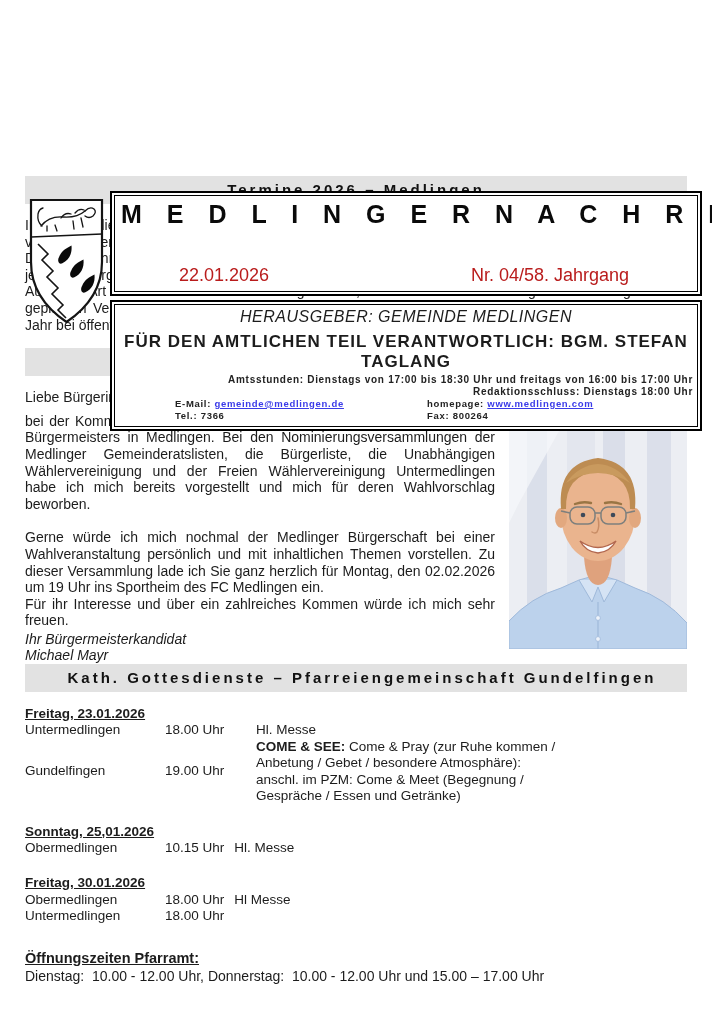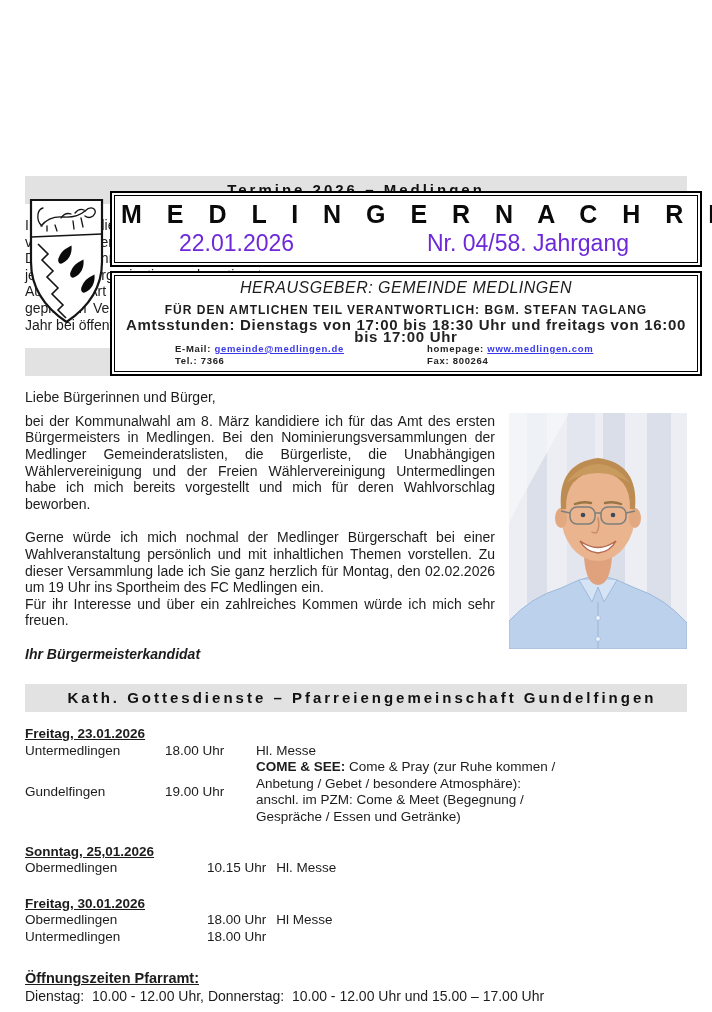--- a/index.html
+++ b/index.html
@@ -13,28 +13,28 @@
   
   .coat { position:absolute; left:27px; top:20px; width:79px; height:130px; }
   .header-boxes { position:absolute; left:110px; top:15px; width:592px; }
   .dbl { border:2px solid #000; padding:2px; background:#fff; }
   .dbl-inner { border:1px solid #000; padding:2px 6px; }
   .masthead-title {
     text-align:center; font-weight:bold; font-size:25px; letter-spacing:9px;
     white-space:nowrap; padding-top:2px; color:#0a0a0a;
   }
   .masthead-row {
-    display:flex; justify-content:space-between; font-size:23px;
-    padding:1px 62px 3px 58px; color:#6d28d9;
+    display:flex; justify-content:space-between; font-size:18px;
+    padding:1px 62px 3px 58px; color:#b91c1c;margin-top:35px;
   }
   .infobox { margin-top:4px; }
   .infobox .dbl-inner { text-align:center; padding:3px 4px 4px; }
   .pub1 { font-size:16px; letter-spacing:0.5px; margin-bottom:1px;font-style:italic; }
-  .pub2 { font-size:12px; font-weight:bold; letter-spacing:1px; margin-bottom:2px;margin-top:6px; }
-  .pub-small { font-size:15px; font-weight:bold; letter-spacing:0.7px; line-height:12px; color:#222; }
+  .pub2 { font-size:17px; font-weight:bold; letter-spacing:1px; margin-bottom:2px;margin-top:6px; }
+  .pub-small { font-size:10px; font-weight:bold; letter-spacing:0.7px; line-height:12px; color:#222;text-align:right; }
   .contact-grid {
     display:grid; grid-template-columns:252px 210px; width:462px; margin:0 auto;
     text-align:left; font-size:9.5px; font-weight:bold; letter-spacing:0.7px; line-height:12px; color:#222;
   }
   a.hlink { color:#3a3ae8; text-decoration:underline; }
 
   
   .section-bar {
     margin:0 25px; background:#e2e2e2; text-align:center;
     font-weight:bold; font-size:15px; letter-spacing:3px; color:#111;
@@ -43,34 +43,34 @@
   .bar-termine { margin-top:176px; }
 
   
   .body-block { margin:13px 25px 0; font-size:14px; line-height:16.6px; }
   .body-block p { text-align:justify; }
   .einladung-block { margin:13px 25px 0; font-size:14px; line-height:16.6px; }
   .salutation { margin-bottom:7px; }
   .photo-wrap { float:right; width:178px; height:236px; margin:0 0 6px 14px; }
   .einladung-block p.just { text-align:justify; }
   .gap-below { margin-bottom:17px; }
-  .signature { font-style:italic; margin-top:17px;font-weight:bold; }
+  .signature { font-style:italic; margin-top:2px; }
   .clear { clear:both; }
 
   .bar-einladung { margin-top:15px; }
-  .bar-gottesdienste { margin-top:22px;padding-left:12px; }
+  .bar-gottesdienste { margin-top:0;padding-left:12px; }
 
   
   .services { margin:14px 25px 0; font-size:13.5px; line-height:16.4px; }
   .svc-block { margin-bottom:19px; }
   .svc-date { font-weight:bold; text-decoration:underline; }
   .svc-row { display:flex; align-items:center; }
   .svc-loc { display:inline-block; width:140px; flex:0 0 140px; }
   .svc-time { display:inline-block; width:91px; flex:0 0 91px; }
-  .svc-row.tight .svc-time { width:auto; flex:0 0 auto; margin-right:10px;margin-left:42px; }
+  .svc-row.tight .svc-time { width:auto; flex:0 0 auto; margin-right:10px; }
   .svc-desc { flex:1; }
   .pre { white-space:pre-line; }
 
   
   .office { margin:24px 25px 0; font-size:14px; line-height:18.5px; }
   .office-heading { font-weight:bold; text-decoration:underline; font-size:14.5px; }
   .office-line1 { white-space:pre-wrap; }
 </style>
 </head>
 <body>
@@ -108,20 +108,21 @@
           <span>22.01.2026</span>
           <span>Nr. 04/58. Jahrgang</span>
         </div>
       </div>
     </div>
     <div class="dbl infobox">
       <div class="dbl-inner">
         <div class="pub1">HERAUSGEBER: GEMEINDE MEDLINGEN</div>
         <div class="pub2">FÜR DEN AMTLICHEN TEIL VERANTWORTLICH: BGM. STEFAN TAGLANG</div>
         <div class="pub-small">Amtsstunden: Dienstags von 17:00 bis 18:30 Uhr und freitags von 16:00 bis 17:00 Uhr</div>
+        <div class="pub-small">Redaktionsschluss: Dienstags 18:00 Uhr</div>
         <div class="contact-grid">
           <span><span>E-Mail: </span><a class="hlink" href="#">gemeinde@medlingen.de</a></span>
           <span><span>homepage: </span><a class="hlink" href="#">www.medlingen.com</a></span>
           <span>Tel.: 7366</span>
           <span>Fax: 800264</span>
         </div>
       </div>
     </div>
   </div>
 
@@ -175,20 +176,21 @@
         <path d="M89,105 Q91,114 88,119 Q86,121 83,119" stroke="#c98d66" stroke-width="1.5" fill="none" stroke-linecap="round"></path>
         <path d="M71,128 Q89,141 107,128 Q101,139 89,140 Q77,139 71,128 Z" fill="#ffffff" stroke="#b2674e" stroke-width="1.4"></path>
       </svg>
     </div>
 
     <p class="just gap-below">bei der Kommunalwahl am 8. März kandidiere ich für das Amt des ersten Bürgermeisters in Medlingen. Bei den Nominierungsversammlungen der Medlinger Gemeinderatslisten, die Bürgerliste, die Unabhängigen Wählervereinigung und der Freien Wählervereinigung Untermedlingen habe ich mich bereits vorgestellt und mich für deren Wahlvorschlag beworben.</p>
     <p class="just">Gerne würde ich mich nochmal der Medlinger Bürgerschaft bei einer Wahlveranstaltung persönlich und mit inhaltlichen Themen vorstellen. Zu dieser Versammlung lade ich Sie ganz herzlich für Montag, den 02.02.2026 um 19 Uhr ins Sportheim des FC Medlingen ein.</p>
     <p class="just">Für ihr Interesse und über ein zahlreiches Kommen würde ich mich sehr freuen.</p>
     <div class="signature">
       <div>Ihr Bürgermeisterkandidat</div>
+      <div>Michael Mayr</div>
     </div>
     <div class="clear"></div>
   </div>
 
   <div class="section-bar bar-gottesdienste">Kath. Gottesdienste – Pfarreiengemeinschaft Gundelfingen</div>
 
   <div class="services">
 
     <div class="svc-block">
       <div class="svc-date">Freitag, 23.01.2026</div>

